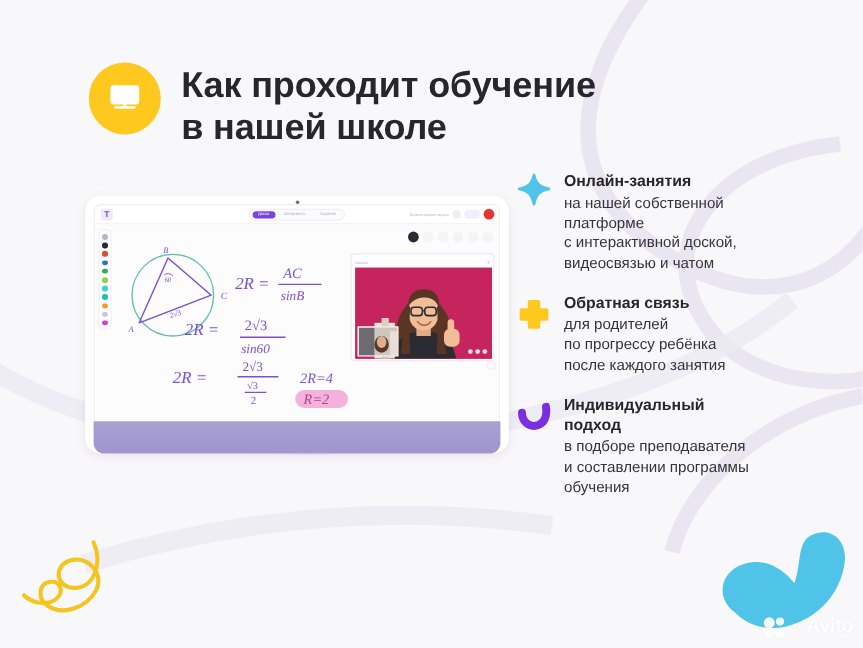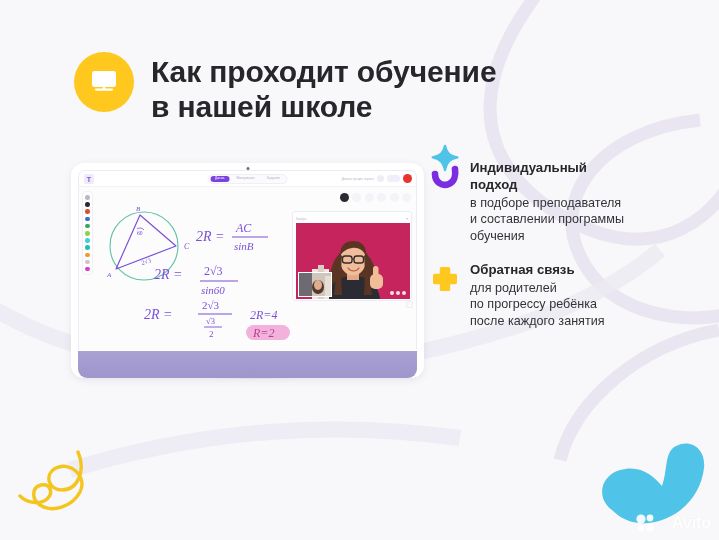--- a/index.html
+++ b/index.html
@@ -163,48 +163,53 @@
 
   <div class="features">
 
     <div class="feature">
       <span class="bullet">
         <svg width="30" height="30" viewBox="0 0 30 30">
           <path d="M15 2 C 16.6 9.4, 19.6 11.6, 27.4 13.4 C 19.6 15.2, 16.6 17.8, 15 26
                    C 13.2 17.8, 10.4 15.2, 2.8 13.4 C 10.4 11.6, 13.2 9.4, 15 2 Z" fill="#4FC3E8" stroke="#4FC3E8" stroke-width="2.4" stroke-linejoin="round"></path>
         </svg>
       </span>
-    </div>
-
-    <div class="feature">
-      <span class="bullet">
-        <svg width="30" height="30" viewBox="0 0 30 30">
-          <path d="M5 13 C 5 21, 12 26, 19 23 C 24 21, 26 15, 25 8" fill="none" stroke="#7B2DE0" stroke-width="6.6" stroke-linecap="round"></path>
-        </svg>
-      </span>
-      <h3>Индивидуальный
-подход</h3>
-      <p>в подборе преподавателя
-и составлении программы
-обучения</p>
+      <h3>Онлайн-занятия</h3>
+      <p>на нашей собственной
+платформе
+с интерактивной доской,
+видеосвязью и чатом</p>
     </div>
 
     <div class="feature">
       <span class="bullet">
         <svg width="30" height="30" viewBox="0 0 30 30">
           <path d="M11.4 4 h7.2 a1.6 1.6 0 0 1 1.6 1.6 v5.2 h5.2 a1.6 1.6 0 0 1 1.6 1.6
                    v7.2 a1.6 1.6 0 0 1 -1.6 1.6 h-5.2 v5.2 a1.6 1.6 0 0 1 -1.6 1.6
                    h-7.2 a1.6 1.6 0 0 1 -1.6 -1.6 v-5.2 h-5.2 a1.6 1.6 0 0 1 -1.6 -1.6
                    v-7.2 a1.6 1.6 0 0 1 1.6 -1.6 h5.2 v-5.2 a1.6 1.6 0 0 1 1.6 -1.6 z" fill="#FFC81E"></path>
         </svg>
       </span>
       <h3>Обратная связь</h3>
       <p>для родителей
 по прогрессу ребёнка
 после каждого занятия</p>
+    </div>
+
+    <div class="feature">
+      <span class="bullet">
+        <svg width="30" height="30" viewBox="0 0 30 30">
+          <path d="M5 13 C 5 21, 12 26, 19 23 C 24 21, 26 15, 25 8" fill="none" stroke="#7B2DE0" stroke-width="6.6" stroke-linecap="round"></path>
+        </svg>
+      </span>
+      <h3>Индивидуальный
+подход</h3>
+      <p>в подборе преподавателя
+и составлении программы
+обучения</p>
     </div>
   </div>
 
   <div class="monitor">
     <div class="screen-shell">
       <span class="cam-dot"></span>
 
       <div class="app">
 
         <div class="app-topbar">

